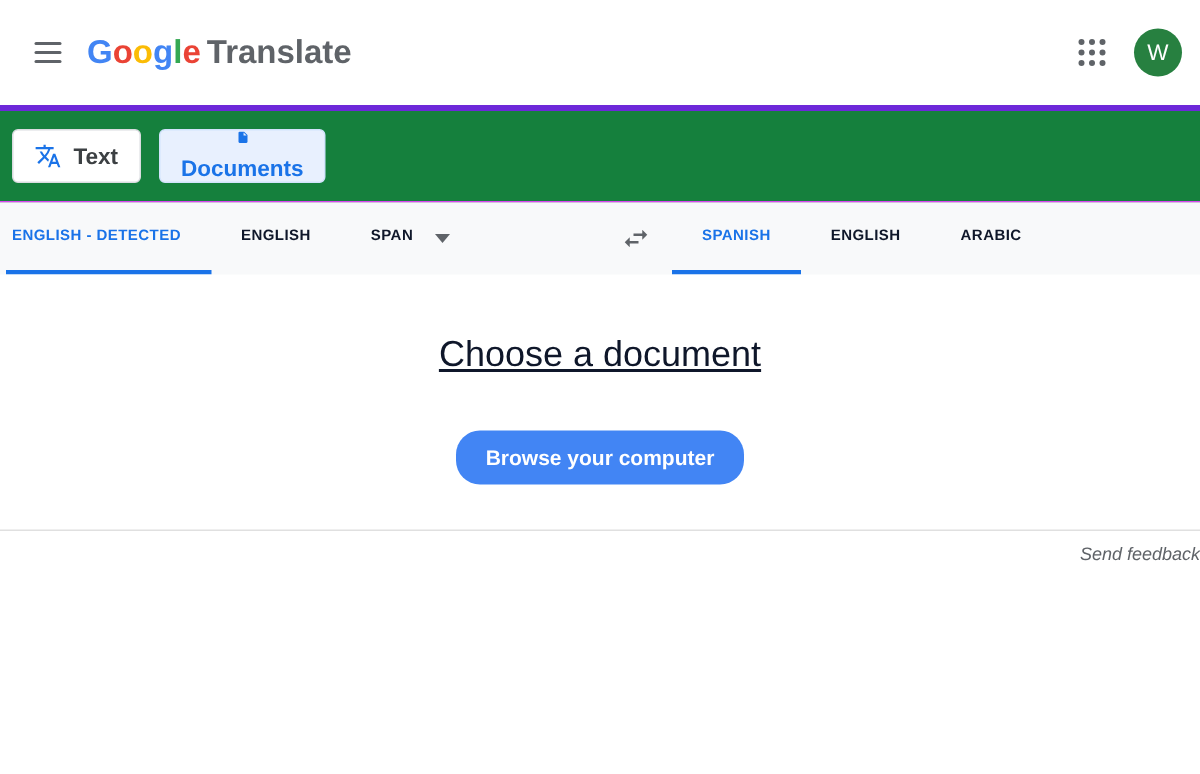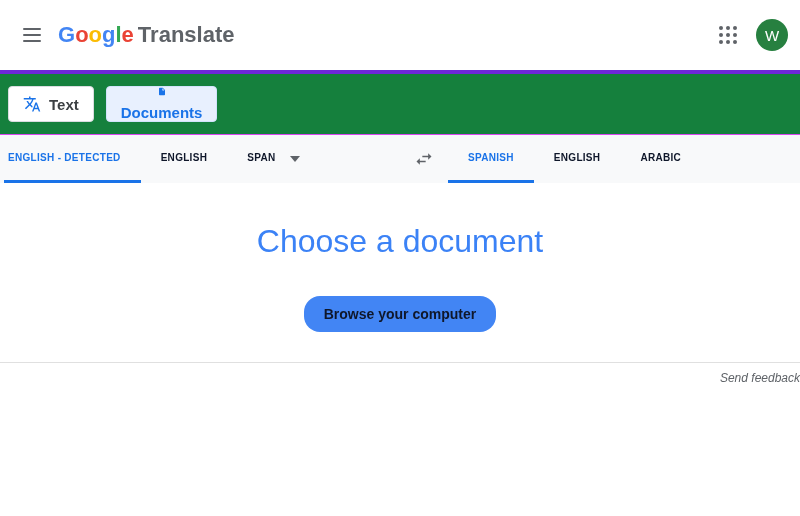--- a/index.html
+++ b/index.html
@@ -120,30 +120,30 @@
     border-top:6px solid #5f6368;
   }
   .cut{overflow:hidden; max-width:48px;}
 
   .main {
     padding:40px 8px 30px;
     text-align:center;
     border-bottom:1px solid #e0e0e0;
   }
   .title {
-    font-size:32px; color:#3b82f6; font-weight:400;
+    font-size:24px; color:#0f172a; font-weight:400;text-decoration:underline;
   }
   .subtitle {
     margin-top:16px; font-size:14px; color:#5f6368;
   }
   .browse-btn {
     margin-top:36px;
     display:inline-flex; align-items:center; justify-content:center;
     height:36px; padding:0 20px;
-    background:#4285f4; color:#0f172a;
+    background:#4285f4; color:#ffffff;
     border:none; border-radius:16px;
     font-size:14px; font-weight:600;
     cursor:pointer;
   }
   .feedback {
     padding:8px 0; text-align:right;
     font-size:12px; font-style:italic; color:#5f6368;
     cursor:pointer;
   }
   svg{display:block;}

